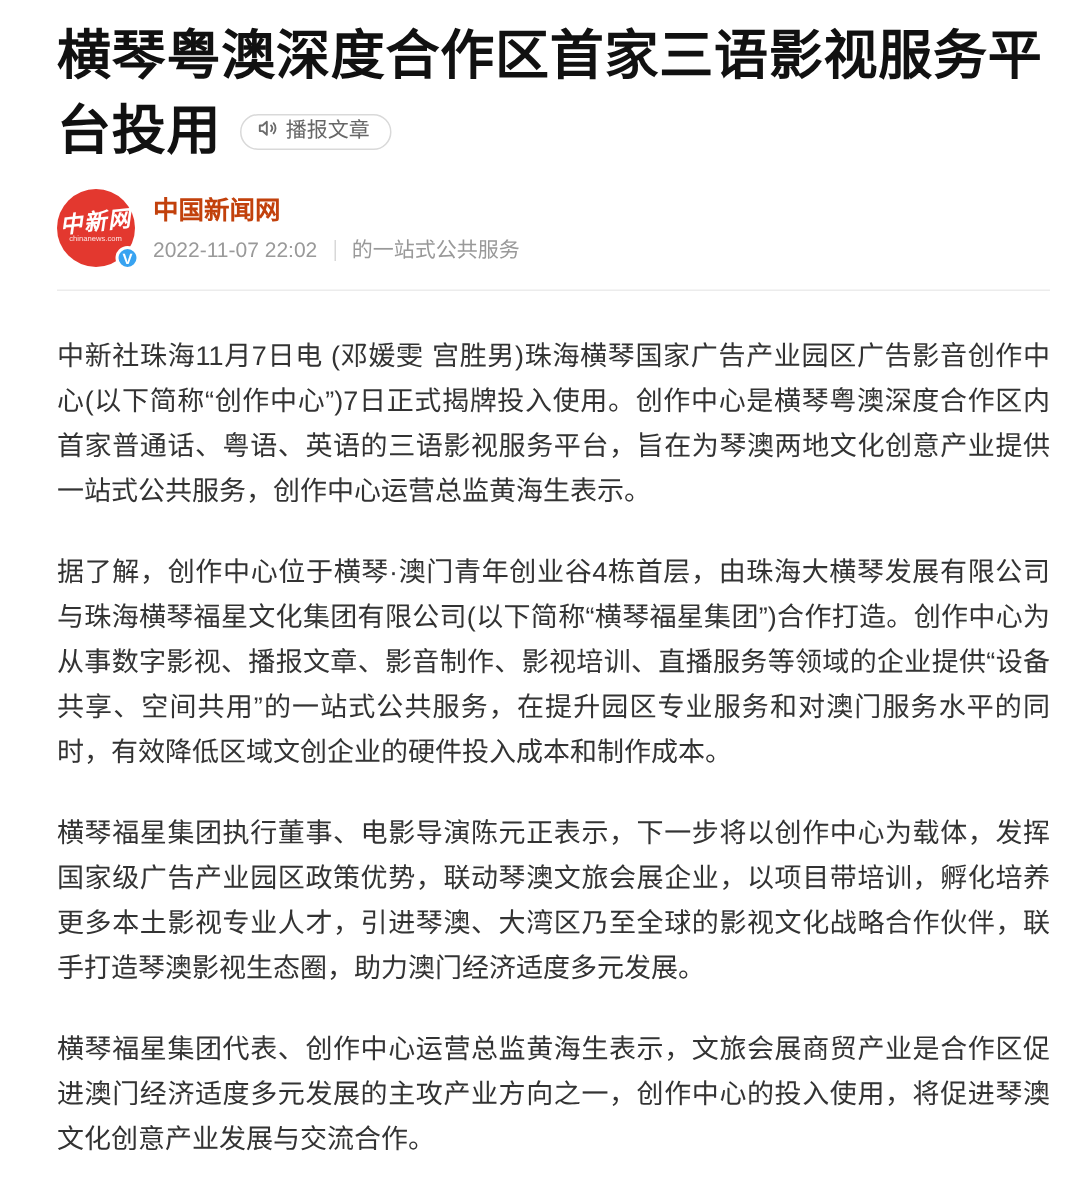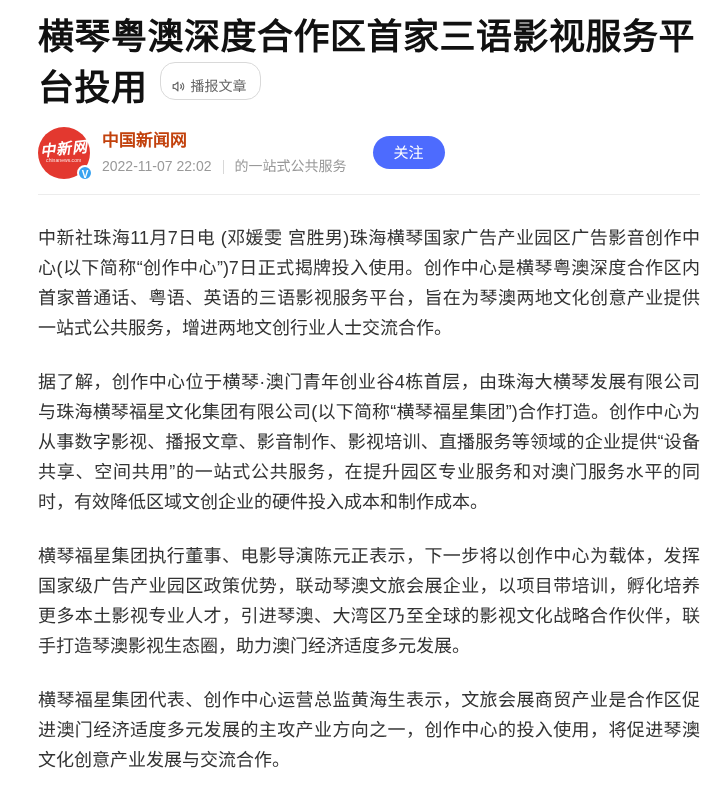--- a/index.html
+++ b/index.html
@@ -32,21 +32,21 @@
     line-height:50px;
     font-weight:700;
     color:var(--title-text,#111);
     letter-spacing:0.5px;
   }
   .tts-btn{
     display:inline-flex;
     align-items:center;
     gap:5px;
     margin-left:12px;
-    padding:15px 13px 5px 10px;
+    padding:1px 13px 5px 10px;
     border:1px solid #d9d9d9;
     border-radius:15px;
     background:#ffffff;
     color:#666666;
     font-size:14px;
     line-height:16px;
     cursor:pointer;
     vertical-align:6px;
     white-space:nowrap;
   }
@@ -180,25 +180,24 @@
       <span class="verified-badge">V</span>
     </div>
     <div class="pub-info">
       <div class="pub-name">中国新闻网</div>
       <div class="pub-meta">
         <span>2022-11-07 22:02</span>
         <span class="meta-sep"></span>
         <span>的一站式公共服务</span>
       </div>
     </div>
-    <button class="follow-btn">关注</button>
   </div>
 
   <div class="divider"></div>
 
   <div class="article-body">
-    <p class="para">中新社珠海11月7日电 (邓媛雯 宫胜男)珠海横琴国家广告产业园区广告影音创作中心(以下简称“创作中心”)7日正式揭牌投入使用。创作中心是横琴粤澳深度合作区内首家普通话、粤语、英语的三语影视服务平台，旨在为琴澳两地文化创意产业提供一站式公共服务，增进两地文创行业人士交流合作。</p>
+    <p class="para">中新社珠海11月7日电 (邓媛雯 宫胜男)珠海横琴国家广告产业园区广告影音创作中心(以下简称“创作中心”)7日正式揭牌投入使用。创作中心是横琴粤澳深度合作区内首家普通话、粤语、英语的三语影视服务平台，旨在为琴澳两地文化创意产业提供一站式公共服务，创作中心运营总监黄海生表示。</p>
     <p class="para">据了解，创作中心位于横琴·澳门青年创业谷4栋首层，由珠海大横琴发展有限公司与珠海横琴福星文化集团有限公司(以下简称“横琴福星集团”)合作打造。创作中心为从事数字影视、播报文章、影音制作、影视培训、直播服务等领域的企业提供“设备共享、空间共用”的一站式公共服务，在提升园区专业服务和对澳门服务水平的同时，有效降低区域文创企业的硬件投入成本和制作成本。</p>
     <p class="para">横琴福星集团执行董事、电影导演陈元正表示，下一步将以创作中心为载体，发挥国家级广告产业园区政策优势，联动琴澳文旅会展企业，以项目带培训，孵化培养更多本土影视专业人才，引进琴澳、大湾区乃至全球的影视文化战略合作伙伴，联手打造琴澳影视生态圈，助力澳门经济适度多元发展。</p>
     <p class="para">横琴福星集团代表、创作中心运营总监黄海生表示，文旅会展商贸产业是合作区促进澳门经济适度多元发展的主攻产业方向之一，创作中心的投入使用，将促进琴澳文化创意产业发展与交流合作。</p>
   </div>
 
 </div>
 
 </body></html>

